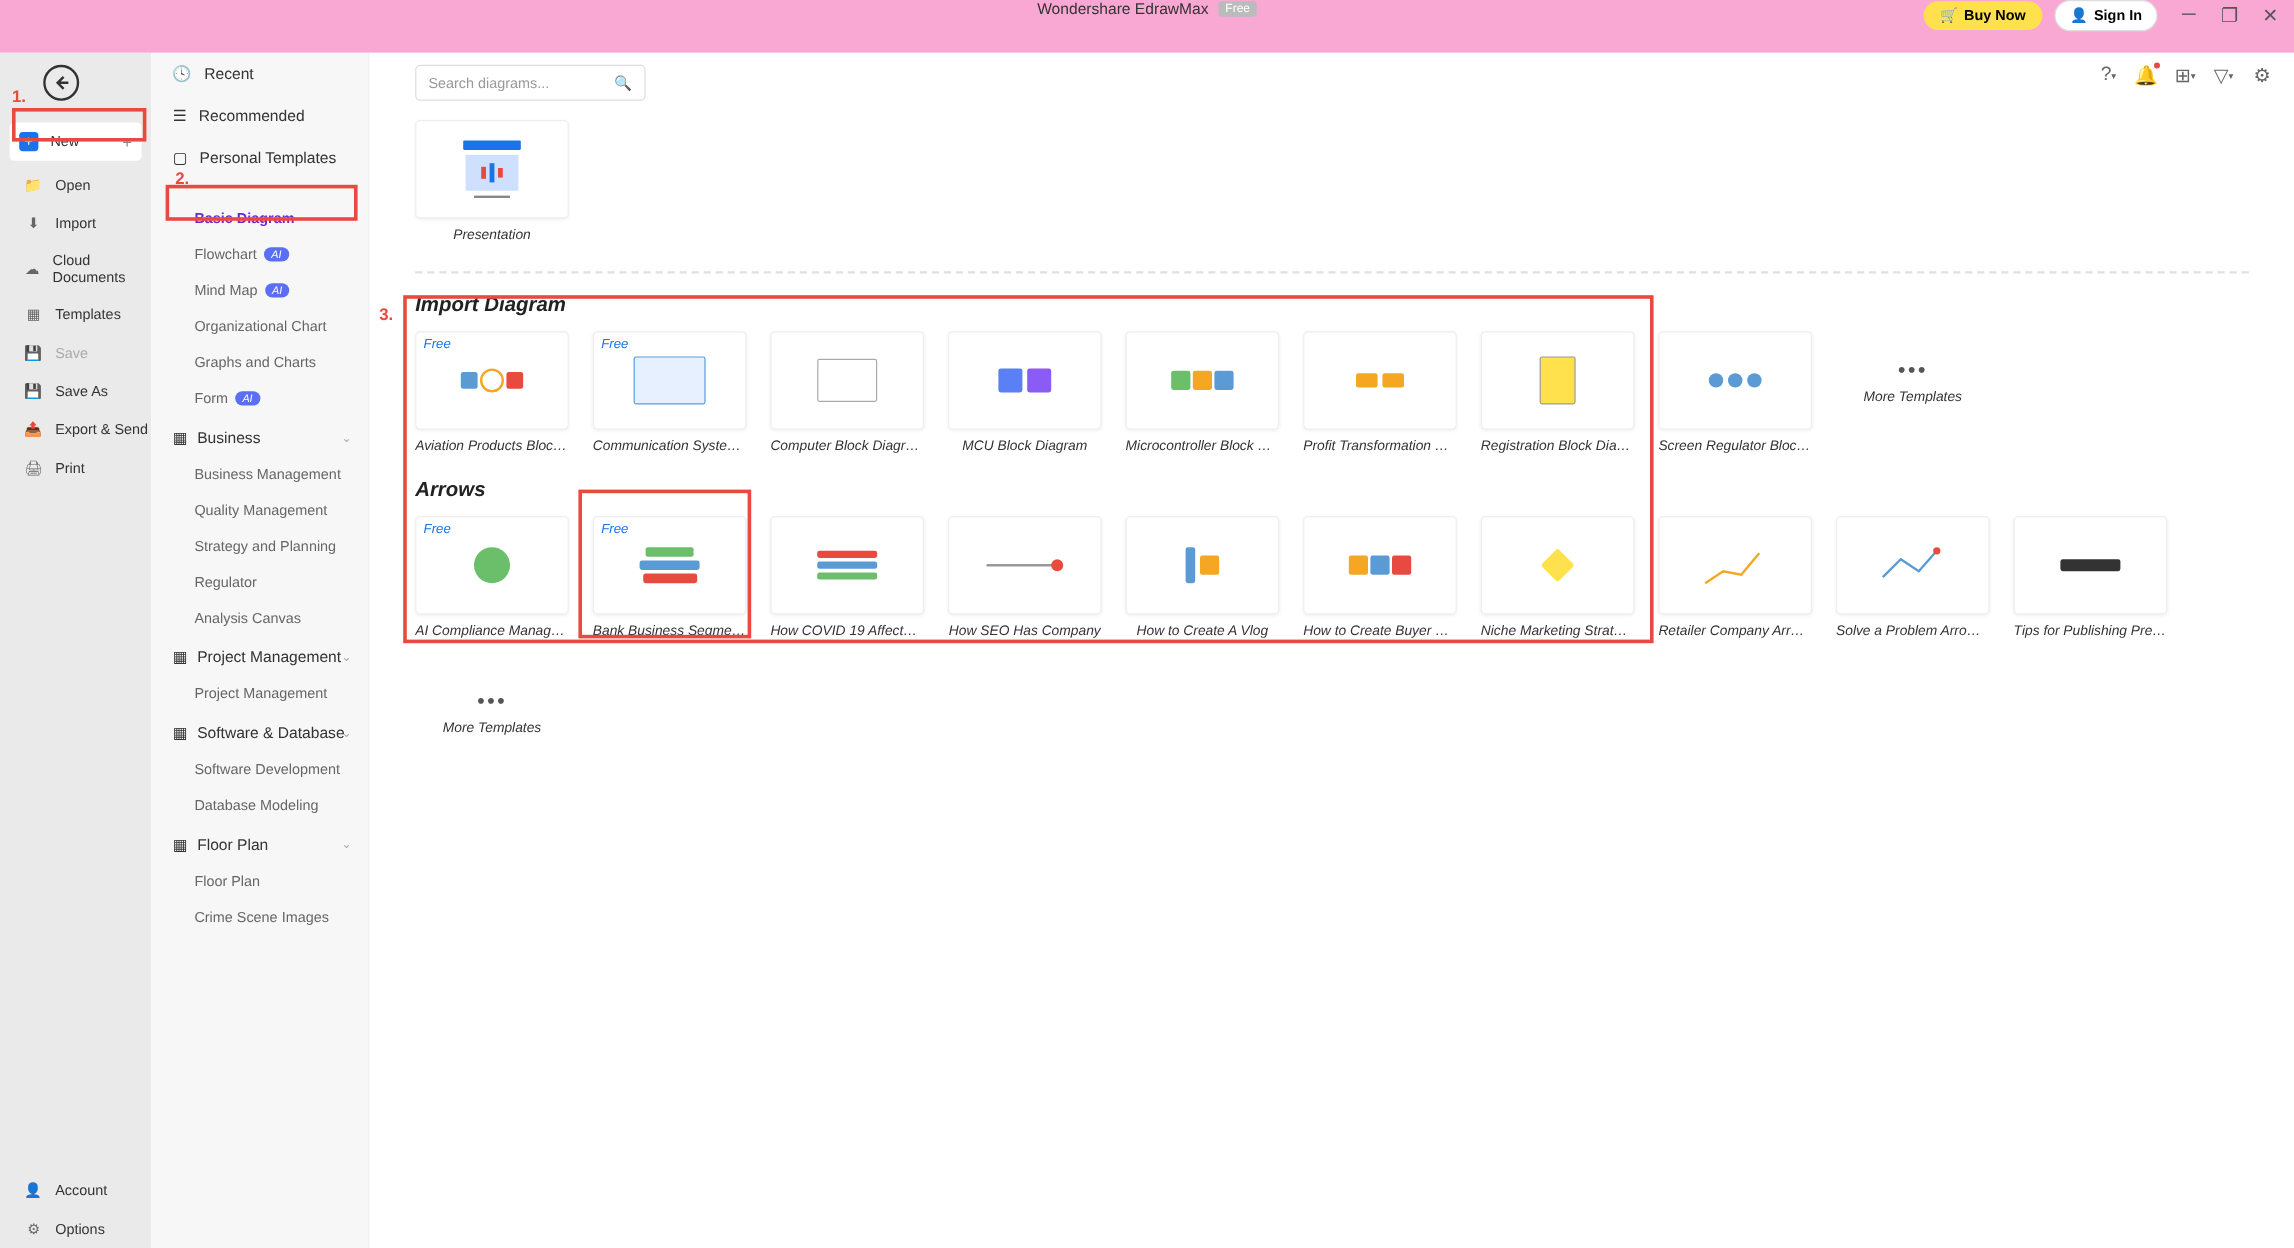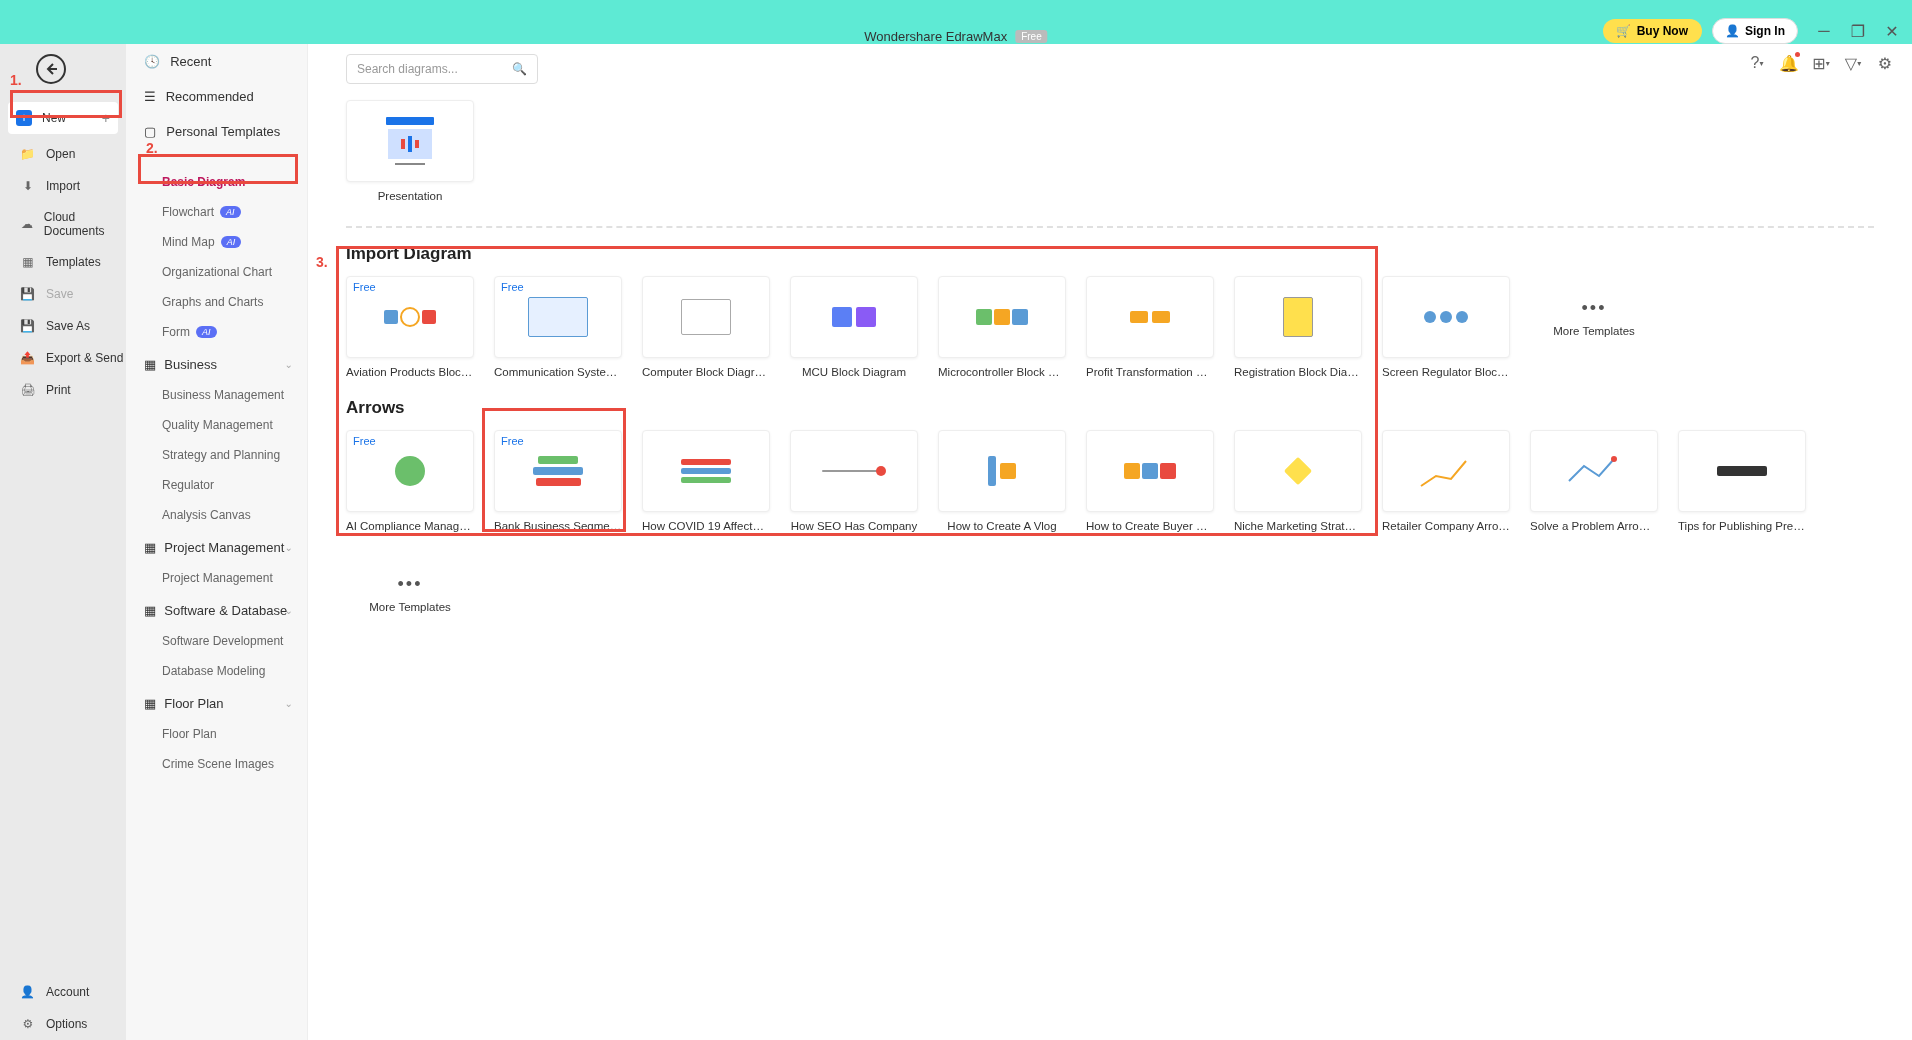--- a/index.html
+++ b/index.html
@@ -1,18 +1,18 @@
 <!DOCTYPE html>
 <html><head>
 <meta charset="utf-8">
 <style>
 * { margin: 0; padding: 0; box-sizing: border-box; font-family: -apple-system, BlinkMacSystemFont, "Segoe UI", Arial, sans-serif; }
 body { background: #fff; width: 1912px; height: 1040px; overflow: hidden; position: relative; }
 
-.titlebar { height: 44px; display: flex; align-items: flex-end; justify-content: space-between; padding: 0 12px; background: #5eead4; }
+.titlebar { height: 44px; display: flex; align-items: flex-start; justify-content: space-between; padding: 0 12px; background: #f9a8d4; }
 .titlebar-center { position: absolute; left: 50%; transform: translateX(-50%); display: flex; align-items: center; gap: 8px; font-size: 13px; color: #333; }
 .free-badge { background: #bbb; color: #fff; font-size: 10px; padding: 1px 6px; border-radius: 3px; }
 .titlebar-right { display: flex; align-items: center; gap: 10px; }
 .buy-now { background: #ffe04d; border: none; padding: 5px 14px; border-radius: 14px; font-size: 12px; font-weight: 600; display: flex; align-items: center; gap: 5px; cursor: pointer; }
 .sign-in { background: #fff; border: 1px solid #ddd; padding: 5px 12px; border-radius: 14px; font-size: 12px; font-weight: 600; display: flex; align-items: center; gap: 5px; cursor: pointer; }
 .win-btn { width: 16px; height: 16px; display: flex; align-items: center; justify-content: center; cursor: pointer; color: #555; margin-left: 8px; }
 
 .main { display: flex; height: calc(100% - 44px); }
 
 .sidebar1 { width: 126px; background: #eaeaea; display: flex; flex-direction: column; padding-top: 0; }
@@ -24,33 +24,33 @@
 .new-plus-right { position: absolute; right: 14px; color: #888; font-size: 14px; }
 .new-wrap { position: relative; margin: 0 2px; }
 .s1-spacer { flex: 1; }
 .s1-icon { width: 16px; height: 16px; color: #666; display: flex; align-items: center; justify-content: center; }
 
 .sidebar2 { width: 182px; background: #f7f7f7; border-right: 1px solid #eee; overflow-y: auto; padding-top: 0; }
 .s2-top-item { display: flex; align-items: center; gap: 10px; padding: 10px 0 10px 18px; font-size: 13px; color: #333; cursor: pointer; }
 .s2-cat { display: flex; align-items: center; gap: 8px; padding: 10px 14px 8px 18px; font-size: 13px; color: #333; cursor: pointer; position: relative; }
 .s2-cat .chev { position: absolute; right: 14px; color: #aaa; font-size: 10px; }
 .s2-sub { padding: 8px 0 8px 36px; font-size: 12px; color: #666; cursor: pointer; display: flex; align-items: center; gap: 6px; }
-.s2-sub.active { color: #be185d; font-weight: 600; }
+.s2-sub.active { color: #6d28d9; font-weight: 600; }
 .ai-badge { background: #5b6ff5; color: #fff; font-size: 9px; padding: 1px 6px; border-radius: 8px; font-style: italic; }
 .s2-divider { height: 18px; }
 
 .content { flex: 1; background: #fff; padding: 0 0 0 0; overflow-y: auto; position: relative; }
 .content-header { display: flex; align-items: flex-start; padding: 10px 38px 10px 38px; gap: 24px; }
 .search-box { width: 192px; height: 30px; border: 1px solid #ddd; border-radius: 4px; display: flex; align-items: center; padding: 0 10px; color: #999; font-size: 12px; justify-content: space-between; }
 .ai-banner { width: 326px; height: 30px; background: linear-gradient(90deg, #5b7ff5, #8a5bf5); border-radius: 4px; display: flex; align-items: center; justify-content: space-between; padding: 0 14px; color: #fff; font-size: 12px; font-style: italic; }
 .content-header-right { position: absolute; right: 18px; display: flex; gap: 14px; align-items: center; color: #666; }
 .hdr-icon { width: 18px; height: 18px; cursor: pointer; display: flex; align-items: center; justify-content: center; position: relative; }
 .red-dot { position: absolute; top: -2px; right: -2px; width: 5px; height: 5px; background: #e94a3f; border-radius: 50%; }
 
-.section { padding: 6px 38px 14px 38px; }
+.section { padding: 6px 38px 14px 38px; font-style: italic; }
 .section-title { font-size: 17px; font-weight: 700; color: #222; margin-bottom: 12px; }
 .cards { display: flex; flex-wrap: wrap; gap: 20px; }
 .card { width: 128px; cursor: pointer; }
 .thumb { width: 128px; height: 82px; background: #fff; border: 1px solid #eee; border-radius: 4px; position: relative; display: flex; align-items: center; justify-content: center; overflow: hidden; box-shadow: 0 1px 3px rgba(0,0,0,0.06); }
 .card-label { font-size: 11.5px; color: #333; text-align: center; margin-top: 8px; white-space: nowrap; overflow: hidden; text-overflow: ellipsis; }
 .free-tag { position: absolute; top: 4px; left: 6px; font-size: 11px; color: #1a73e8; font-weight: 500; }
 .more-dots { font-size: 18px; color: #555; letter-spacing: 2px; }
 .more-card .card-label { margin-top: -10px; position: relative; top: -8px; }
 .more-thumb { border: none; box-shadow: none; flex-direction: column; gap: 6px; }
 

